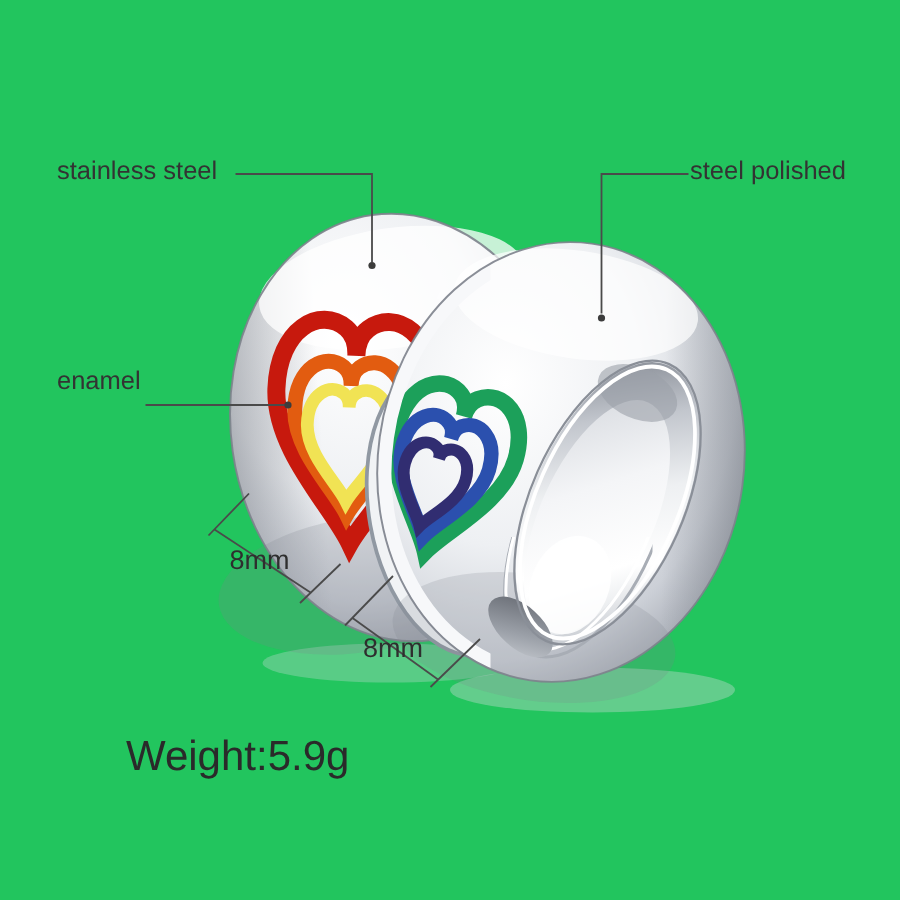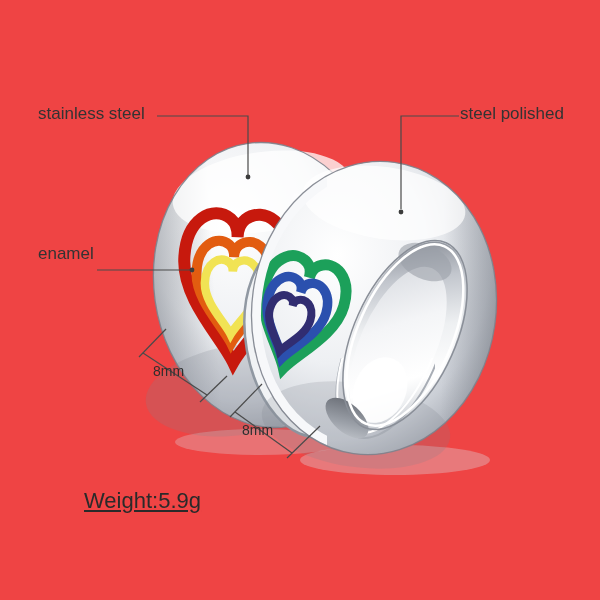--- a/index.html
+++ b/index.html
@@ -1,27 +1,27 @@
 <!DOCTYPE html>
 <html><head>
 <meta charset="utf-8">
 <style>
   html,body{margin:0;padding:0;background:#ffffff;}
   .stage{
-    position:relative;width:600px;height:600px;background:#ef4444;
+    position:relative;width:600px;height:600px;background:#22c55e;
     font-family:"Liberation Sans", sans-serif;overflow:hidden;
   }
   .stage svg{position:absolute;left:0;top:0;}
   .lbl{
     position:absolute;color:#333333;white-space:nowrap;
     font-family:"Liberation Sans", sans-serif;line-height:1.1;
   }
   .callout{font-size:17px;}
-  .dim{font-size:14px;color:#2e2e2e;}
-  .weight{font-size:22px;color:#2a2a2a;text-decoration:underline;}
+  .dim{font-size:18px;color:#2e2e2e;}
+  .weight{font-size:28px;color:#2a2a2a;}
 </style>
 </head>
 <body>
 
 <div class="stage">
 
   <svg width="600" height="600" viewBox="0 0 600 600">
     <defs>
       <radialGradient id="gL1" cx="38%" cy="28%" r="85%">
         <stop offset="0%" stop-color="#ffffff"></stop>

